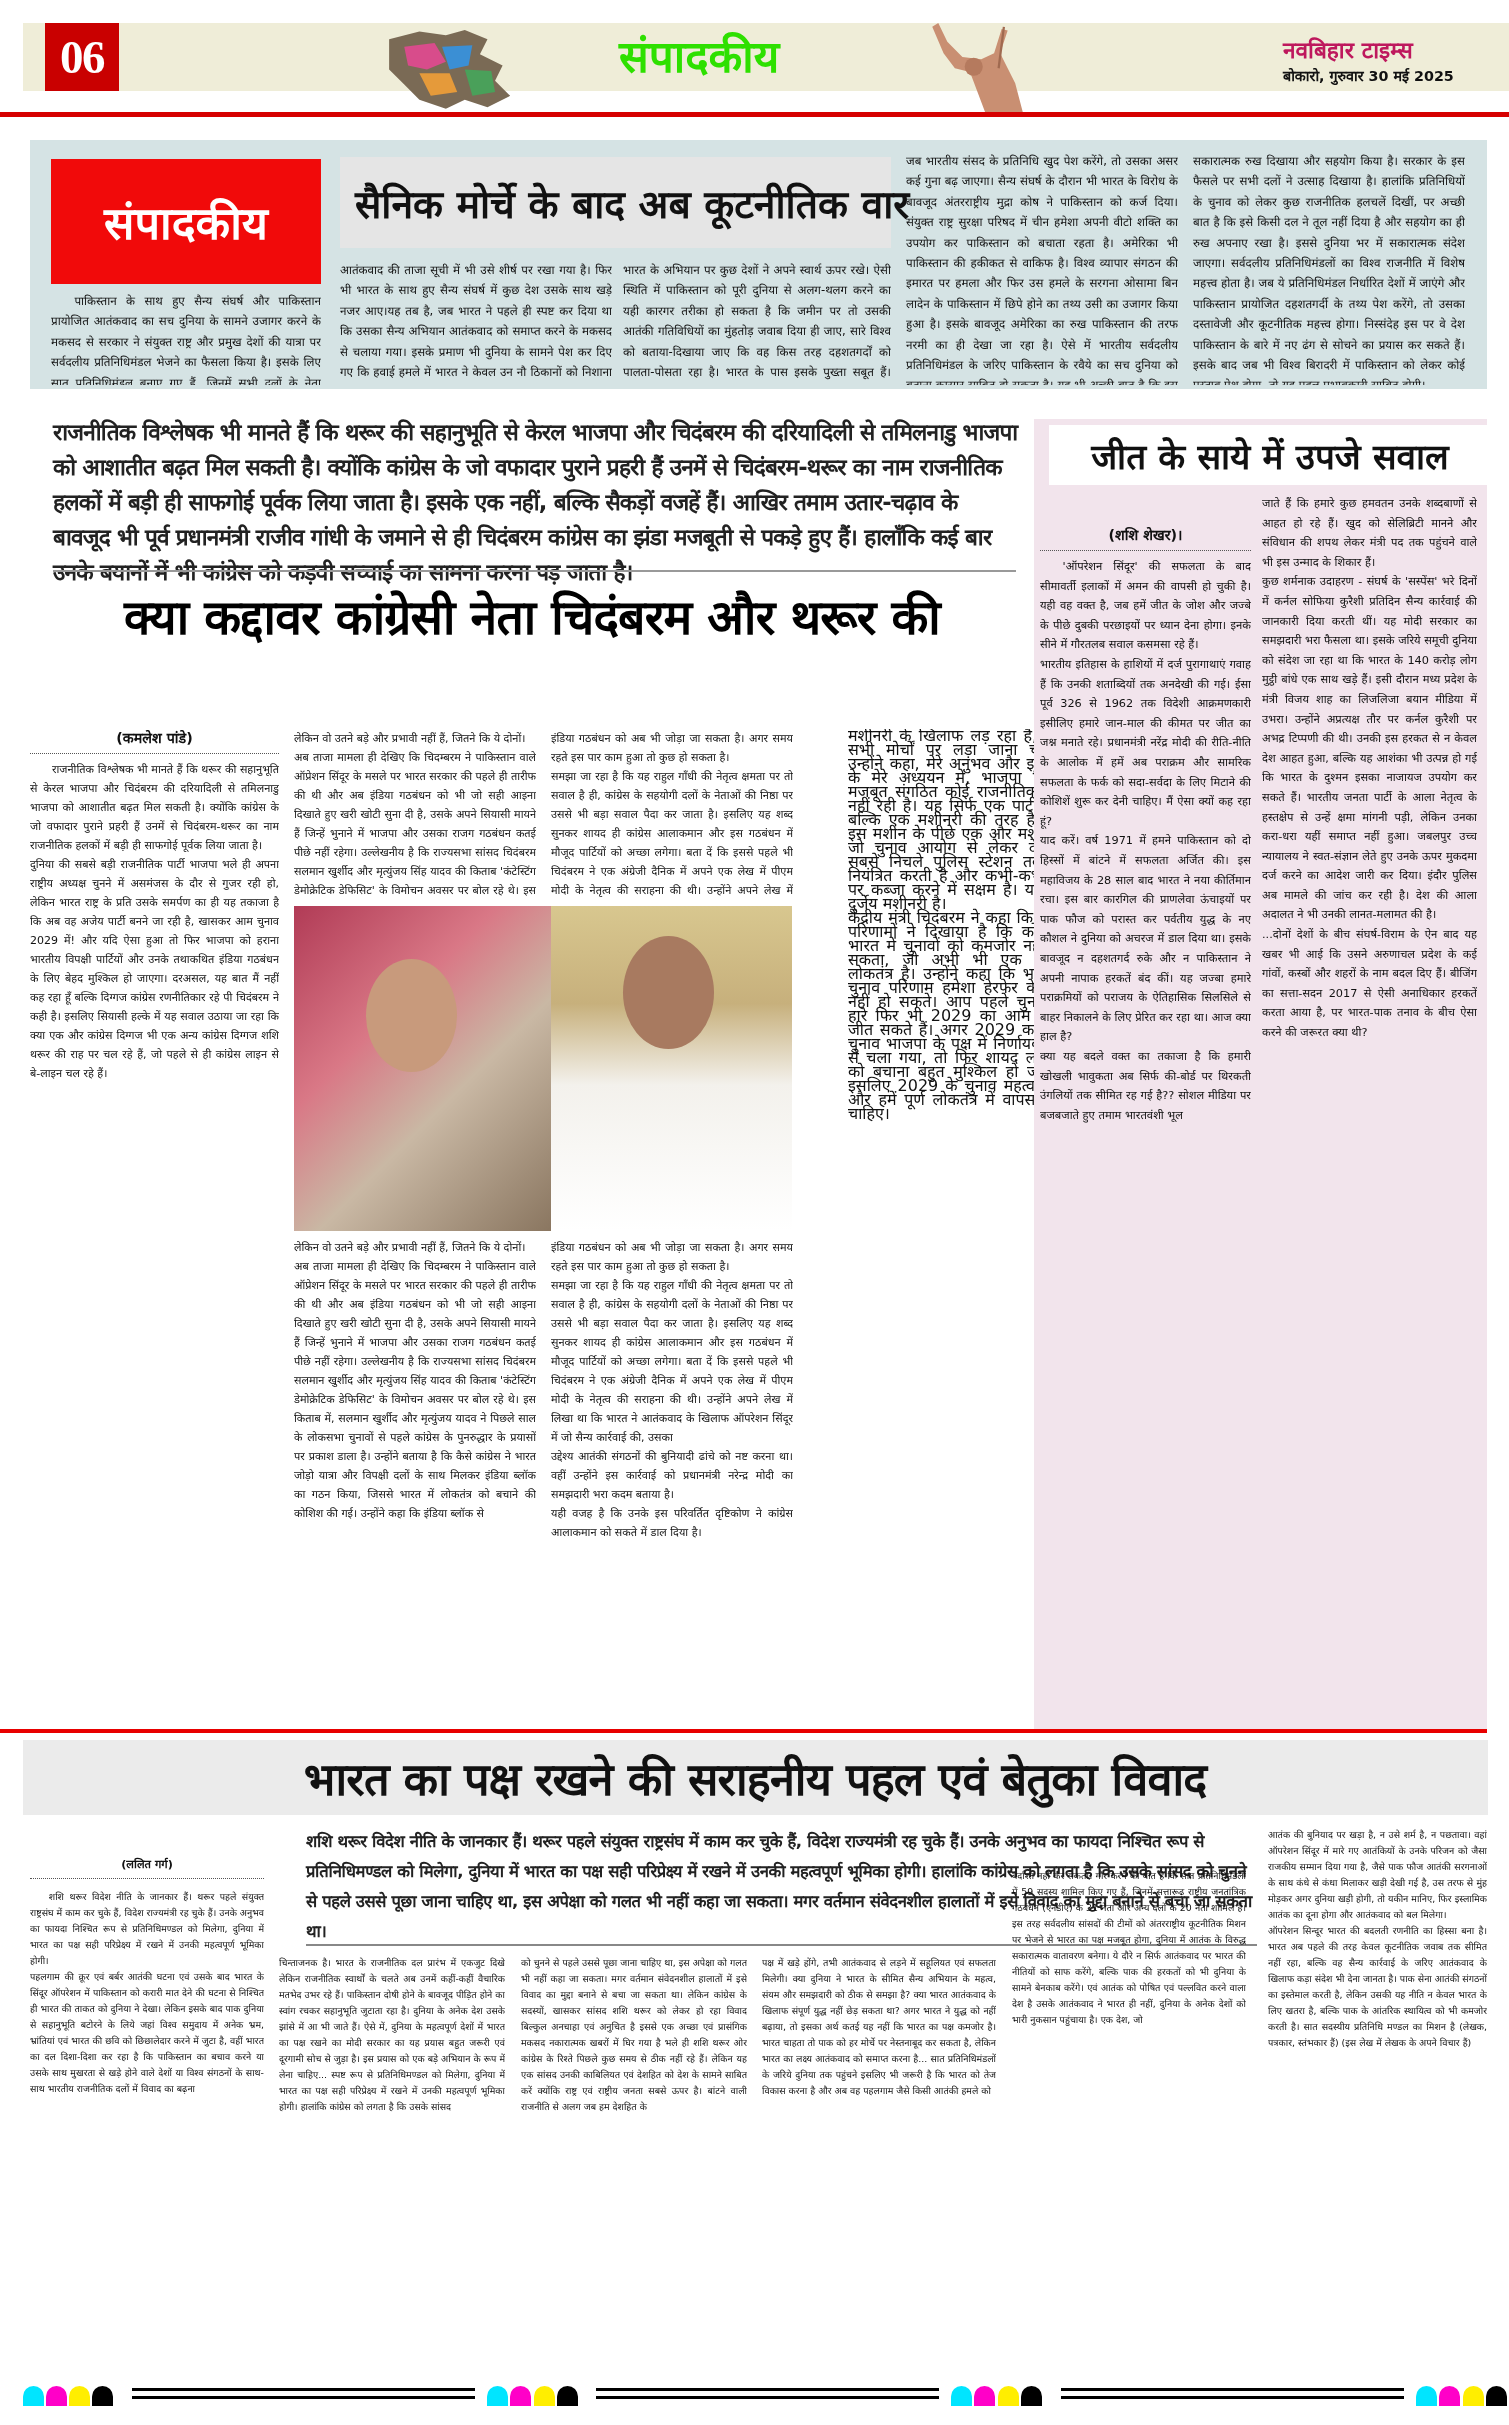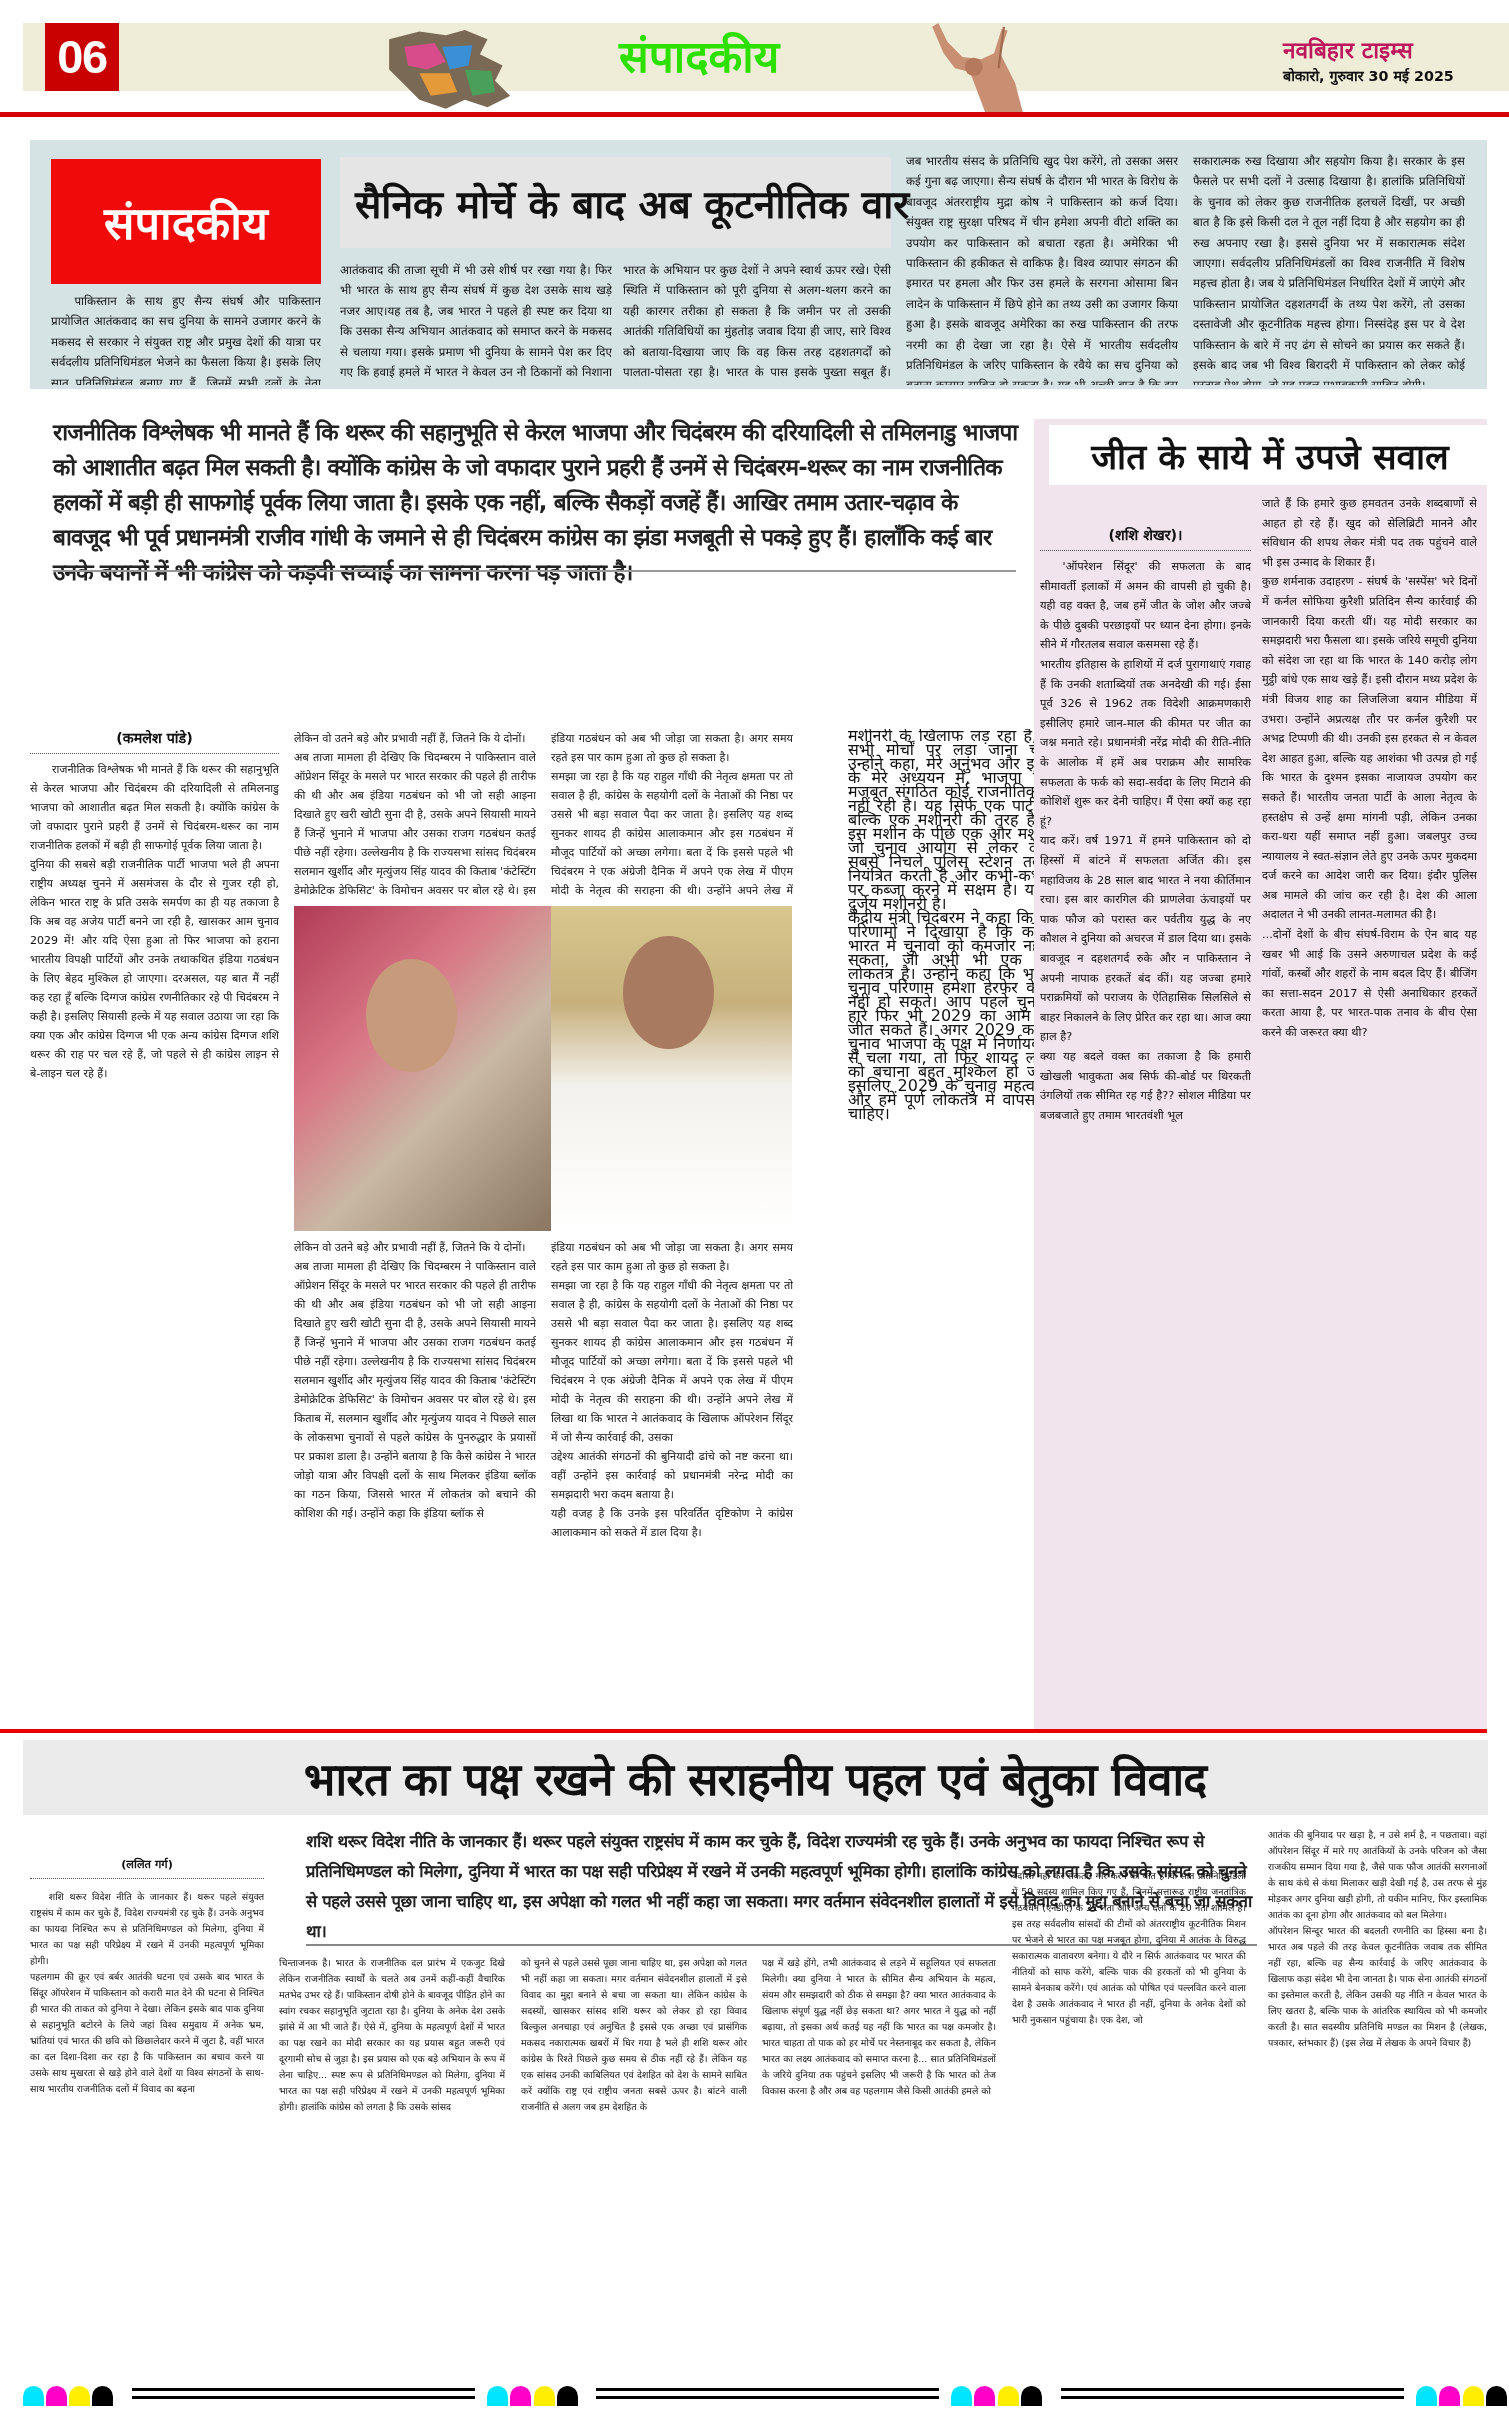--- a/index.html
+++ b/index.html
@@ -1,21 +1,21 @@
 <!DOCTYPE html>
 <html style="font-size:12px"><head>
 <meta charset="utf-8">
 <style>
   * { box-sizing: border-box; margin: 0; padding: 0; }
   body { width: 1510px; height: 2426px; background: #ffffff; font-family: "DejaVu Sans", sans-serif; color: #111; position: relative; overflow: hidden; }
   .abs { position: absolute; }
 
   
   .mast { left: 22.6px; top: 22.6px; width: 1487px; height: 68px; background: #efedd8; }
-  .pageno { left: 45px; top: 22.6px; width: 74px; height: 68px; background: #c90000; color: #fff; font-family: Liberation Sans, sans-serif; font-weight: bold; font-size: 47px; display:flex; align-items:center; justify-content:center; letter-spacing:-1.5px; }
+  .pageno { left: 45px; top: 22.6px; width: 74px; height: 68px; background: #c90000; color: #fff; font-family: Liberation Serif, serif; font-weight: bold; font-size: 47px; display:flex; align-items:center; justify-content:center; letter-spacing:-1.5px; }
   .mapart { left: 374px; top: 24px; width: 174px; height: 87px; }
   .section { left: 619px; top: 22.6px; height: 68px; color: #2ee000; font-family: "DejaVu Sans", sans-serif; font-weight: bold; font-size: 44px; line-height: 68px; }
   .statue { left: 902px; top: 22.6px; width: 151px; height: 89px; }
   .brand { left: 1283px; top: 34px; color: #be185d; font-weight: bold; font-size: 22.6px; }
   .dateline { left: 1283px; top: 66px; font-size: 14.3px; color: #111; font-weight: bold; }
   .redrule { left: 0; top: 112px; width: 1510px; height: 4.5px; background: #d60000; }
 
   
   .edbox { left: 30px; top: 140px; width: 1457px; height: 249px; background: #d5e3e4; }
   .edlabel { left: 51px; top: 159px; width: 270px; height: 125px; background: #f10a0a; color: #fff; font-weight: bold; font-size: 45px; display:flex; align-items:center; justify-content:center; }
@@ -91,20 +91,21 @@
 <div class="abs col" style="left:906px;top:151px;width:272px;height:234px;">
     <p style="text-indent:0">जब भारतीय संसद के प्रतिनिधि खुद पेश करेंगे, तो उसका असर कई गुना बढ़ जाएगा। सैन्य संघर्ष के दौरान भी भारत के विरोध के बावजूद अंतरराष्ट्रीय मुद्रा कोष ने पाकिस्तान को कर्ज दिया। संयुक्त राष्ट्र सुरक्षा परिषद में चीन हमेशा अपनी वीटो शक्ति का उपयोग कर पाकिस्तान को बचाता रहता है। अमेरिका भी पाकिस्तान की हकीकत से वाकिफ है। विश्व व्यापार संगठन की इमारत पर हमला और फिर उस हमले के सरगना ओसामा बिन लादेन के पाकिस्तान में छिपे होने का तथ्य उसी का उजागर किया हुआ है। इसके बावजूद अमेरिका का रुख पाकिस्तान की तरफ नरमी का ही देखा जा रहा है। ऐसे में भारतीय सर्वदलीय प्रतिनिधिमंडल के जरिए पाकिस्तान के रवैये का सच दुनिया को बताना कारगर साबित हो सकता है। यह भी अच्छी बात है कि इस मौके पर सभी राजनीतिक दलों ने</p>
   </div>
 <div class="abs col" style="left:1193px;top:151px;width:272px;height:234px;">
     <p style="text-indent:0">सकारात्मक रुख दिखाया और सहयोग किया है। सरकार के इस फैसले पर सभी दलों ने उत्साह दिखाया है। हालांकि प्रतिनिधियों के चुनाव को लेकर कुछ राजनीतिक हलचलें दिखीं, पर अच्छी बात है कि इसे किसी दल ने तूल नहीं दिया है और सहयोग का ही रुख अपनाए रखा है। इससे दुनिया भर में सकारात्मक संदेश जाएगा। सर्वदलीय प्रतिनिधिमंडलों का विश्व राजनीति में विशेष महत्त्व होता है। जब ये प्रतिनिधिमंडल निर्धारित देशों में जाएंगे और पाकिस्तान प्रायोजित दहशतगर्दी के तथ्य पेश करेंगे, तो उसका दस्तावेजी और कूटनीतिक महत्त्व होगा। निस्संदेह इस पर वे देश पाकिस्तान के बारे में नए ढंग से सोचने का प्रयास कर सकते हैं। इसके बाद जब भी विश्व बिरादरी में पाकिस्तान को लेकर कोई प्रस्ताव पेश होगा, तो यह पहल प्रभावकारी साबित होगी।</p>
   </div>
 
 <div class="abs deck">राजनीतिक विश्लेषक भी मानते हैं कि थरूर की सहानुभूति से केरल भाजपा और चिदंबरम की दरियादिली से तमिलनाडु भाजपा को आशातीत बढ़त मिल सकती है। क्योंकि कांग्रेस के जो वफादार पुराने प्रहरी हैं उनमें से चिदंबरम-थरूर का नाम राजनीतिक हलकों में बड़ी ही साफगोई पूर्वक लिया जाता है। इसके एक नहीं, बल्कि सैकड़ों वजहें हैं। आखिर तमाम उतार-चढ़ाव के बावजूद भी पूर्व प्रधानमंत्री राजीव गांधी के जमाने से ही चिदंबरम कांग्रेस का झंडा मजबूती से पकड़े हुए हैं। हालाँकि कई बार उनके बयानों में भी कांग्रेस को कड़वी सच्चाई का सामना करना पड़ जाता है।</div>
 <div class="abs deckrule"></div>
 <div class="abs mainhead">
+  <div>क्या कद्दावर कांग्रेसी नेता चिदंबरम और थरूर की</div>
 </div>
 
 <div class="abs col" style="left:30px;top:729px;width:249px;height:997px;font-size:11px;line-height:19px;">
   <div class="byline">(कमलेश पांडे)</div>
   <p style="white-space:pre-line">राजनीतिक विश्लेषक भी मानते हैं कि थरूर की सहानुभूति से केरल भाजपा और चिदंबरम की दरियादिली से तमिलनाडु भाजपा को आशातीत बढ़त मिल सकती है। क्योंकि कांग्रेस के जो वफादार पुराने प्रहरी हैं उनमें से चिदंबरम-थरूर का नाम राजनीतिक हलकों में बड़ी ही साफगोई पूर्वक लिया जाता है।
 दुनिया की सबसे बड़ी राजनीतिक पार्टी भाजपा भले ही अपना राष्ट्रीय अध्यक्ष चुनने में असमंजस के दौर से गुजर रही हो, लेकिन भारत राष्ट्र के प्रति उसके समर्पण का ही यह तकाजा है कि अब वह अजेय पार्टी बनने जा रही है, खासकर आम चुनाव 2029 में! और यदि ऐसा हुआ तो फिर भाजपा को हराना भारतीय विपक्षी पार्टियों और उनके तथाकथित इंडिया गठबंधन के लिए बेहद मुश्किल हो जाएगा। दरअसल, यह बात मैं नहीं कह रहा हूँ बल्कि दिग्गज कांग्रेस रणनीतिकार रहे पी चिदंबरम ने कही है। इसलिए सियासी हल्के में यह सवाल उठाया जा रहा कि क्या एक और कांग्रेस दिग्गज भी एक अन्य कांग्रेस दिग्गज शशि थरूर की राह पर चल रहे हैं, जो पहले से ही कांग्रेस लाइन से बे-लाइन चल रहे हैं।</p>
 </div>
 <div class="abs col" style="left:294px;top:729px;width:242px;height:174px;font-size:11px;line-height:19px;">
     <p style="white-space:pre-line;text-indent:0">लेकिन वो उतने बड़े और प्रभावी नहीं हैं, जितने कि ये दोनों।
 अब ताजा मामला ही देखिए कि चिदम्बरम ने पाकिस्तान वाले ऑप्रेशन सिंदूर के मसले पर भारत सरकार की पहले ही तारीफ की थी और अब इंडिया गठबंधन को भी जो सही आइना दिखाते हुए खरी खोटी सुना दी है, उसके अपने सियासी मायने हैं जिन्हें भुनाने में भाजपा और उसका राजग गठबंधन कतई पीछे नहीं रहेगा। उल्लेखनीय है कि राज्यसभा सांसद चिदंबरम सलमान खुर्शीद और मृत्युंजय सिंह यादव की किताब 'कंटेस्टिंग डेमोक्रेटिक डेफिसिट' के विमोचन अवसर पर बोल रहे थे। इस किताब में, सलमान खुर्शीद और मृत्युंजय यादव ने पिछले साल के लोकसभा चुनावों से पहले कांग्रेस के पुनरुद्धार के प्रयासों पर प्रकाश डाला है। उन्होंने बताया है कि कैसे कांग्रेस ने भारत जोड़ो यात्रा और विपक्षी दलों के साथ मिलकर इंडिया ब्लॉक का गठन किया, जिससे भारत में लोकतंत्र को बचाने की कोशिश की गई। उन्होंने कहा कि इंडिया ब्लॉक से</p>

